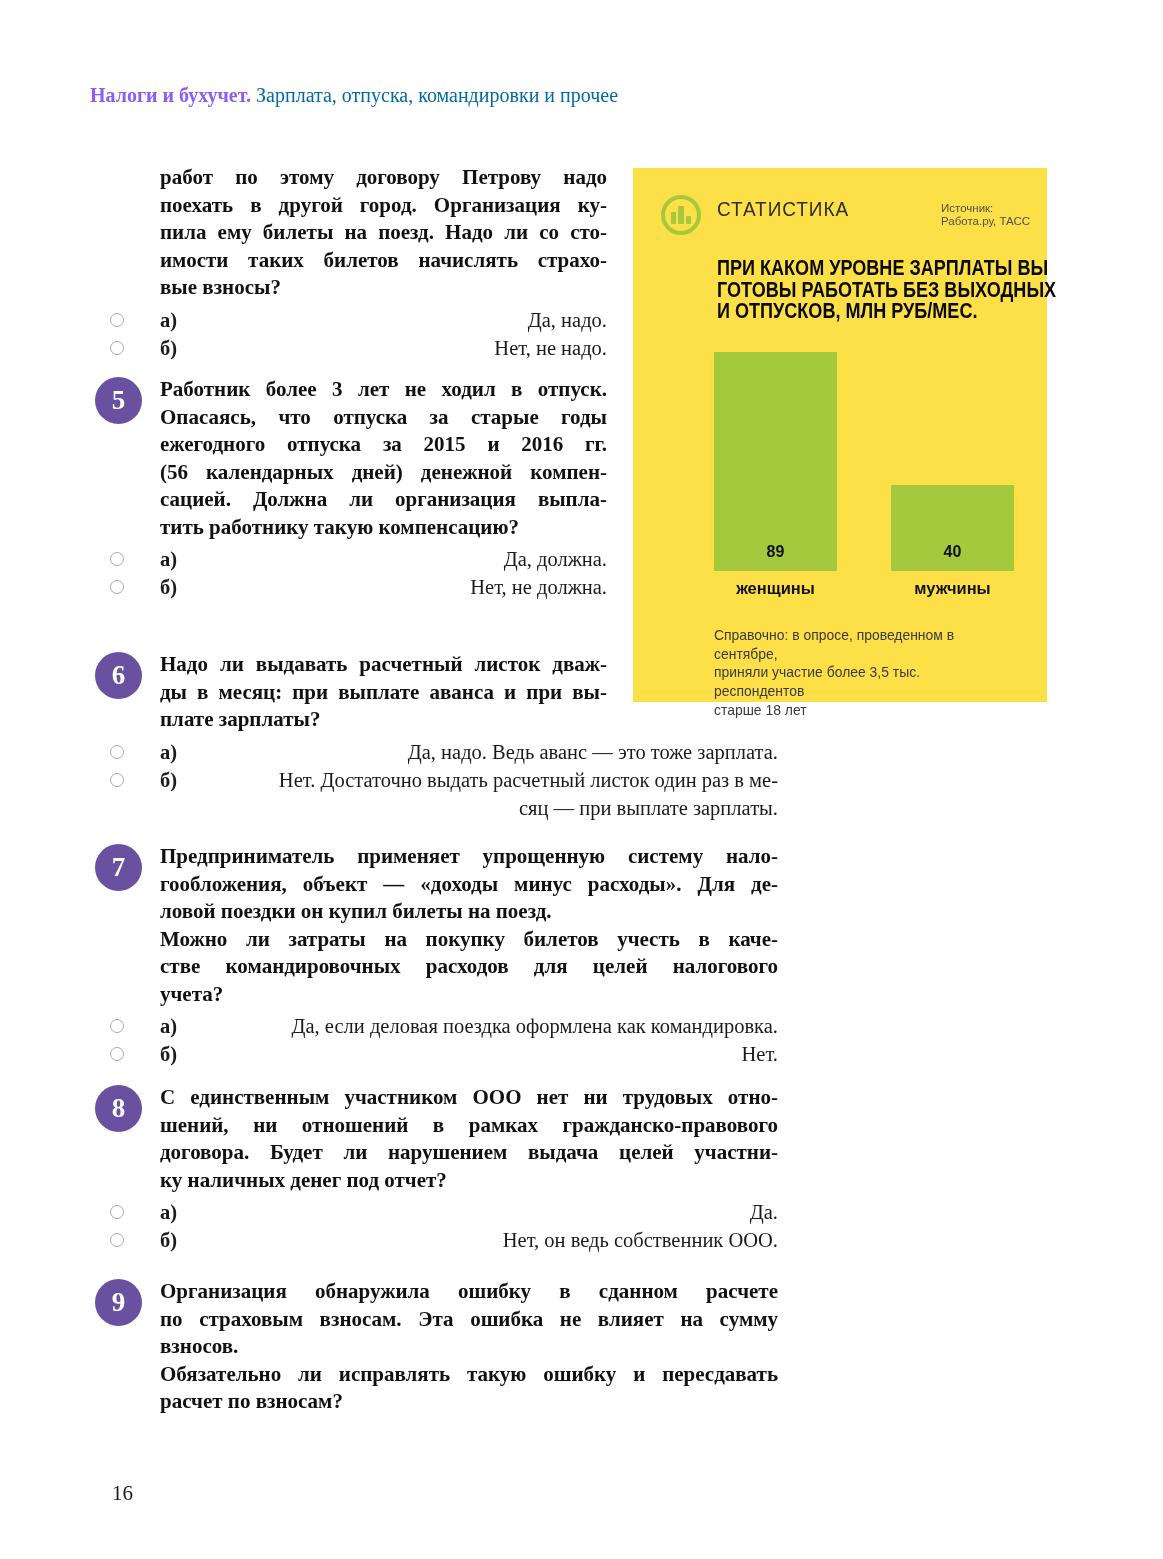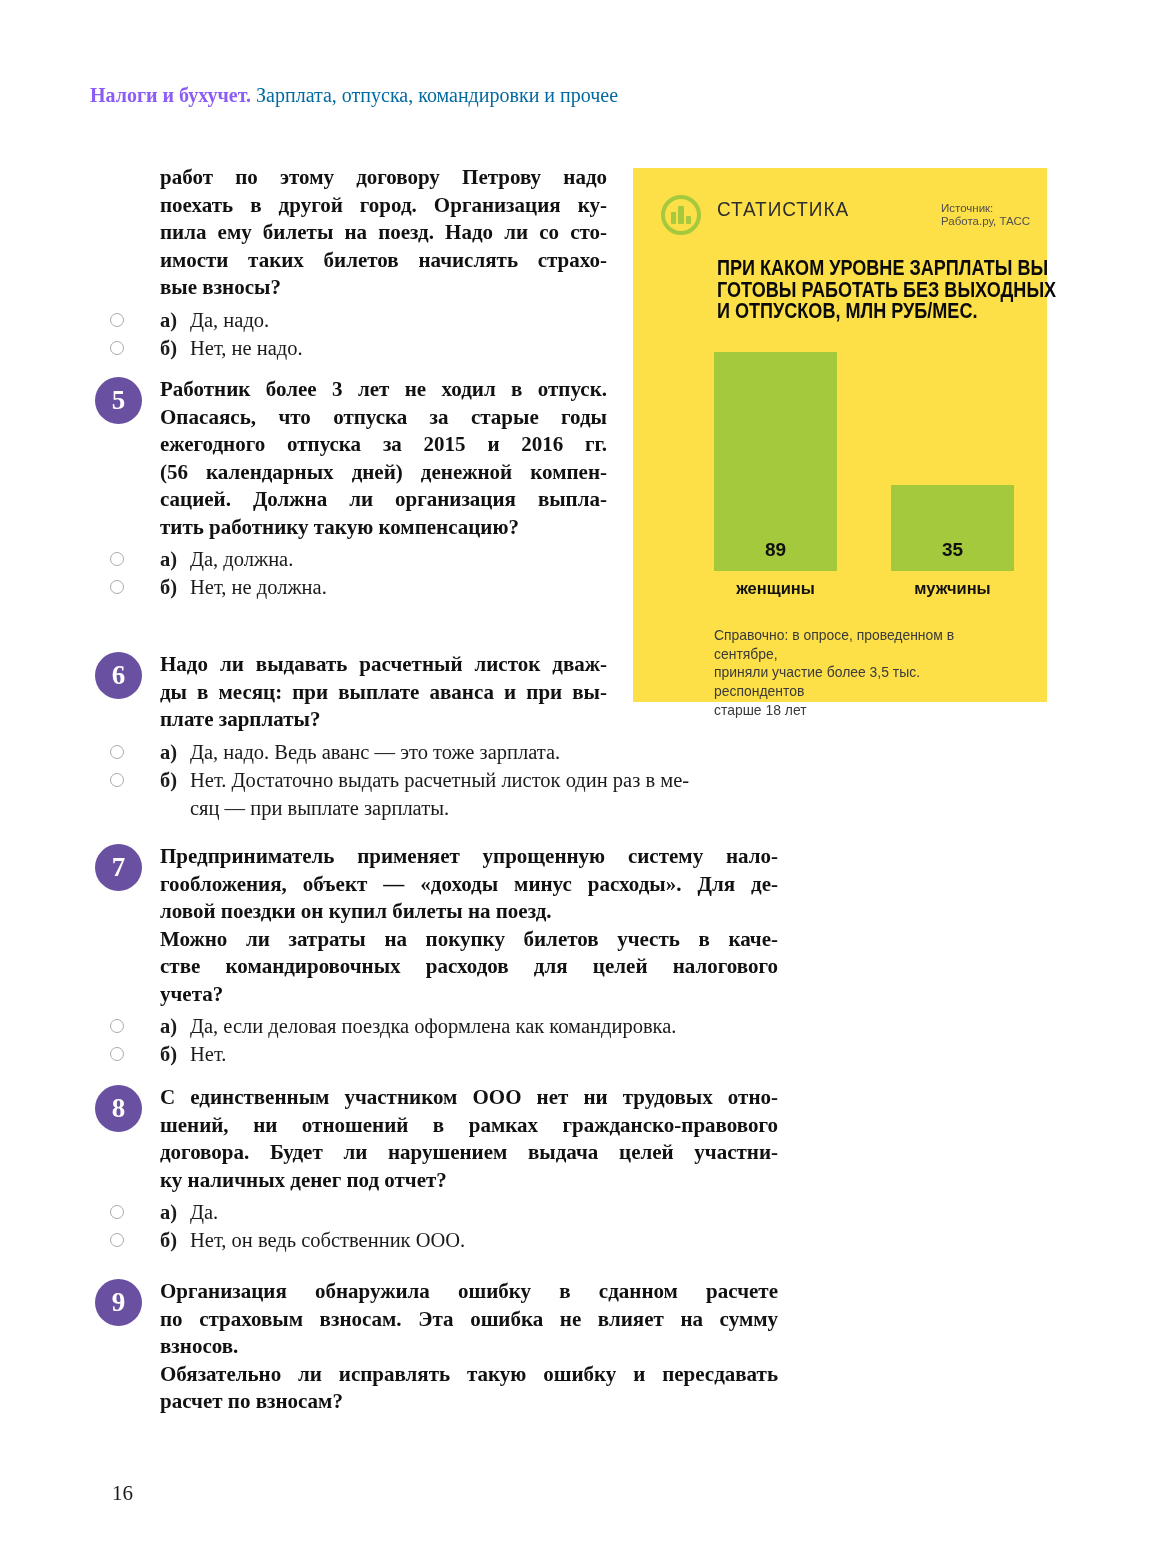--- a/index.html
+++ b/index.html
@@ -15,21 +15,21 @@
   .q{position:absolute;left:160px;}
   .q.narrow{width:447px;}
   .q.wide{width:618px;}
   .line{font-weight:bold;font-size:21px;line-height:27.5px;color:#111;white-space:normal;}
   .jl{text-align:justify;text-align-last:justify;}
   .opts{margin-top:4px;}
   .opt{position:relative;padding-left:30px;font-size:20.5px;line-height:28px;color:#1a1a1a;}
   .opt .lbl{position:absolute;left:0;top:0;font-weight:bold;}
   .opt .radio{position:absolute;left:-50px;top:7px;width:14px;height:14px;border:1.5px solid #aaa;
               border-radius:50%;background:#fff;box-sizing:border-box;}
-  .oline{display:block;}
+  .oline{display:block;text-align:right;}
 
   .badge{position:absolute;left:95px;width:47px;height:47px;border-radius:50%;background:#6950a0;
          color:#fff;font-size:27px;font-weight:bold;display:flex;align-items:center;justify-content:center;}
 
   
   .sidebar{position:absolute;left:633px;top:168px;width:414px;height:534px;background:#fde047;
            font-family:"Liberation Sans",sans-serif;color:#222;}
   .stat-icon{position:absolute;left:28px;top:27px;width:40px;height:40px;border:4.5px solid #a5c93c;
              border-radius:50%;box-sizing:border-box;display:flex;align-items:flex-end;
              justify-content:center;gap:2px;padding-bottom:7px;}
@@ -39,21 +39,21 @@
   .stat-icon .b3{width:5px;height:8px;}
   .stat-label{position:absolute;left:84px;top:30px;font-size:20px;letter-spacing:1px;color:#2e2e2e;
               transform:scaleX(0.95);transform-origin:left top;white-space:nowrap;}
   .stat-source{position:absolute;left:308px;top:34px;font-size:11.5px;line-height:13px;color:#4f4f4f;}
   .stat-title{position:absolute;left:84px;top:90px;font-size:21.5px;font-weight:bold;line-height:21.5px;
               color:#0a0a0a;transform:scaleX(0.84);transform-origin:left top;white-space:nowrap;}
   .bar{position:absolute;bottom:131px;width:123px;background:#a5c93c;}
   .bar.bar-0{left:81px;}
   .bar.bar-1{left:258px;}
   .bar-value{position:absolute;bottom:10px;left:0;width:100%;text-align:center;
-             font-size:19px;font-weight:bold;color:#101010;}
+             font-size:16px;font-weight:bold;color:#101010;}
   .cat{position:absolute;top:411px;width:123px;text-align:center;font-size:16.5px;font-weight:bold;color:#111;}
   .cat.cat-0{left:81px;}
   .cat.cat-1{left:258px;}
   .stat-footnote{position:absolute;left:81px;top:458px;width:310px;font-size:14.5px;line-height:18.7px;
                  color:#3a3a3a;transform:scaleX(0.96);transform-origin:left top;}
 
   .pagenum{position:absolute;left:92px;top:1481px;font-size:21px;color:#1a1a1a;margin-left:20px;}
 </style>
 </head>
 <body>
@@ -189,21 +189,21 @@
   </div>
   <div class="stat-title">
     <div>ПРИ КАКОМ УРОВНЕ ЗАРПЛАТЫ ВЫ</div>
     <div>ГОТОВЫ РАБОТАТЬ БЕЗ ВЫХОДНЫХ</div>
     <div>И ОТПУСКОВ, МЛН РУБ/МЕС.</div>
   </div>
   <div class="bar bar-0" style="height: 219px;">
     <span class="bar-value">89</span>
   </div>
   <div class="bar bar-1" style="height: 86px;">
-    <span class="bar-value">35</span>
+    <span class="bar-value">40</span>
   </div>
   <div class="cat cat-0">женщины</div>
   <div class="cat cat-1">мужчины</div>
   <div class="stat-footnote">
     <div>Справочно: в опросе, проведенном в сентябре,</div>
     <div>приняли участие более 3,5 тыс. респондентов</div>
     <div>старше 18 лет</div>
   </div>
 </div>
 

